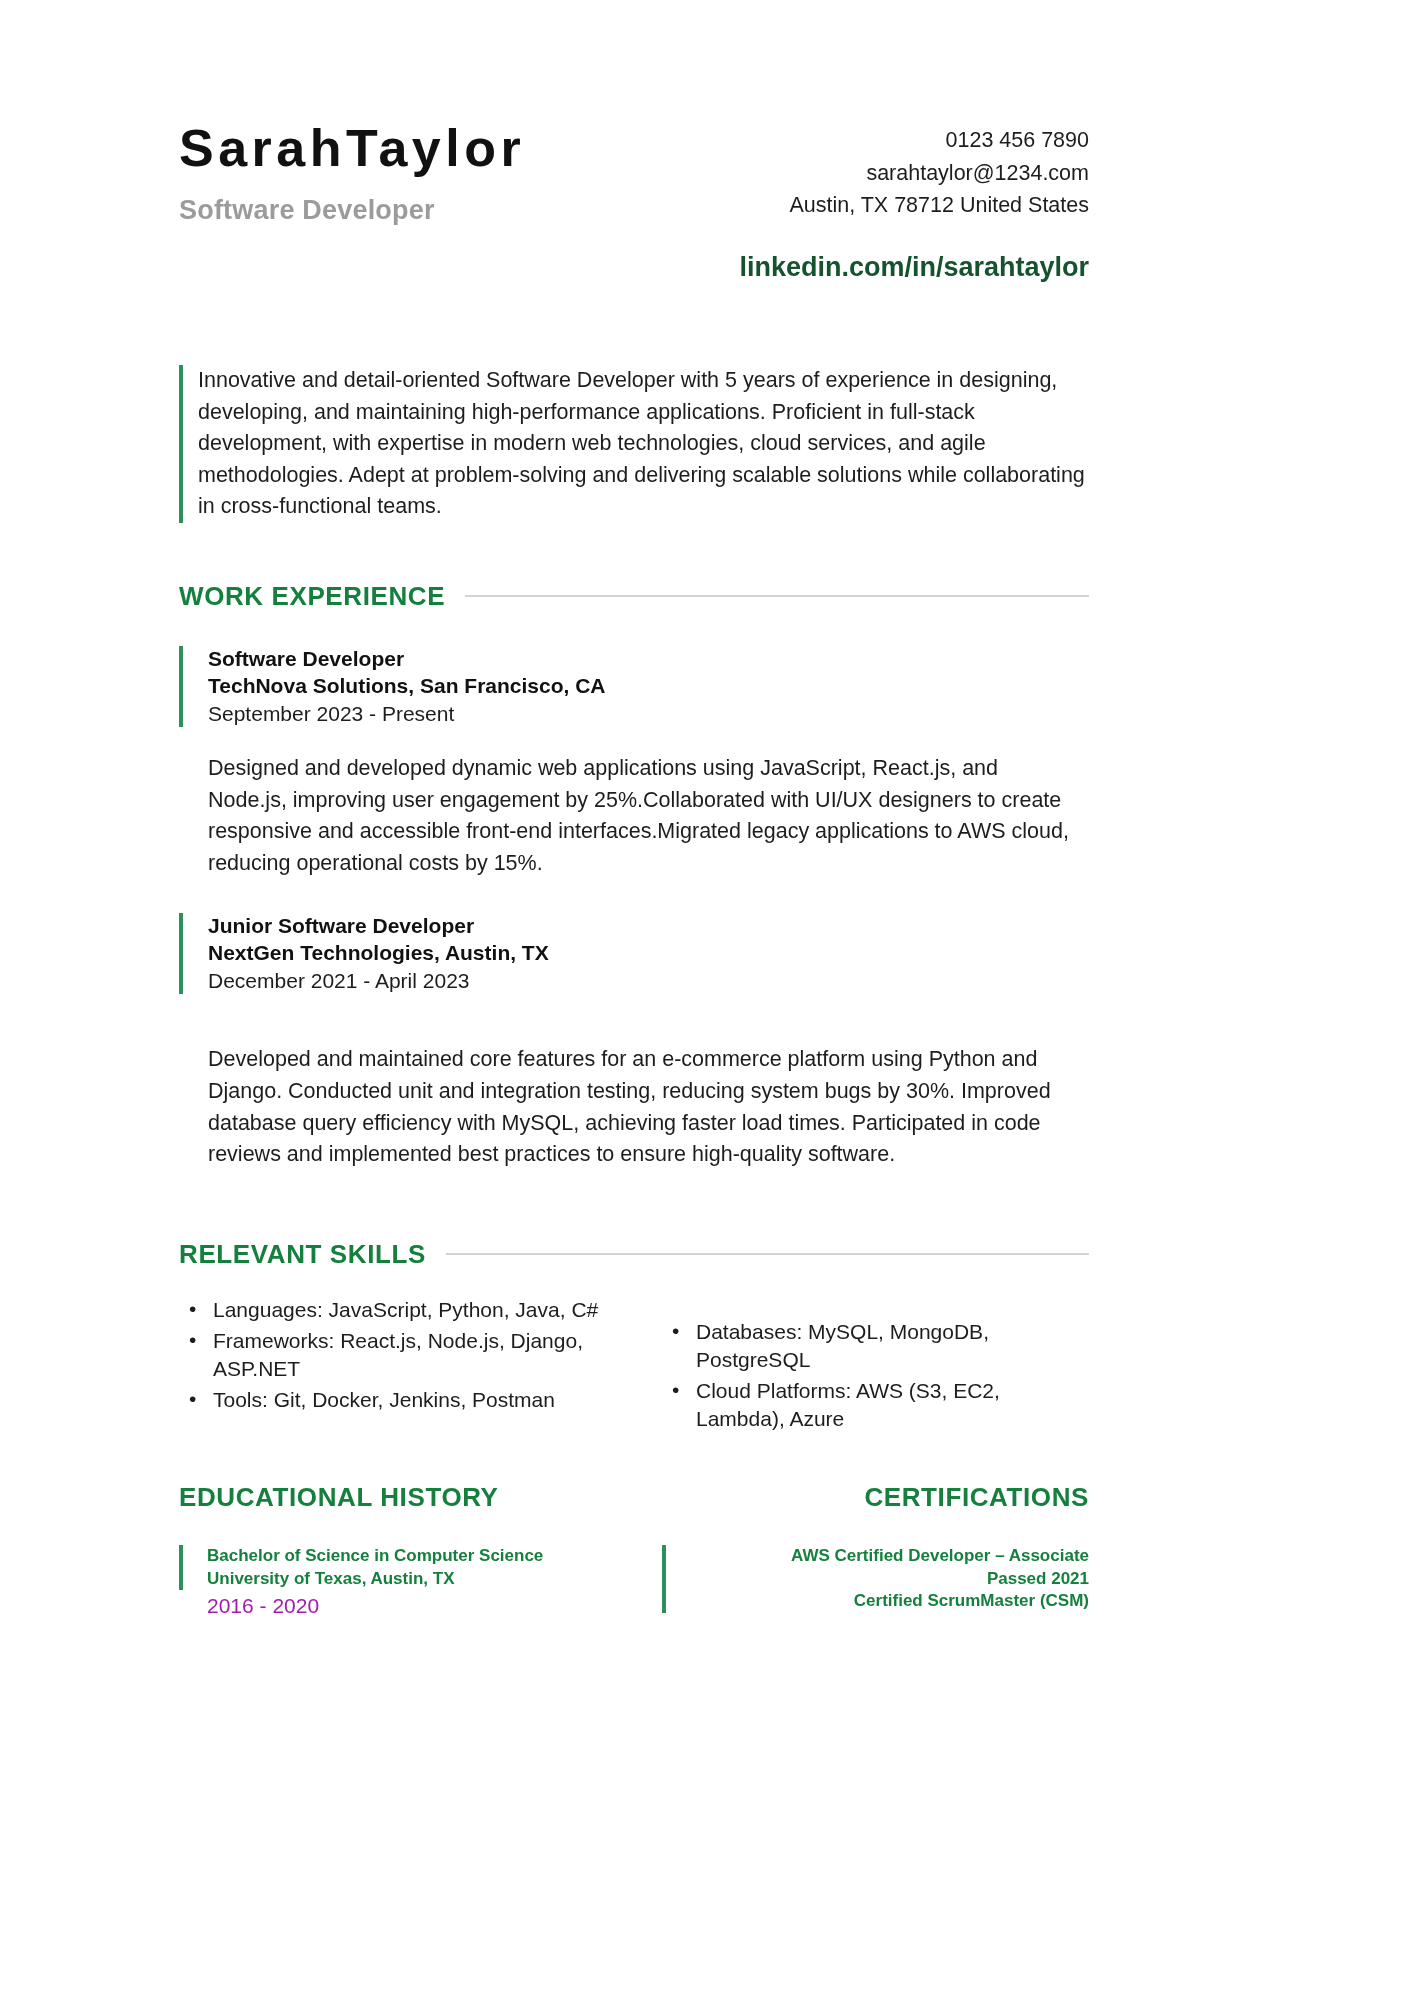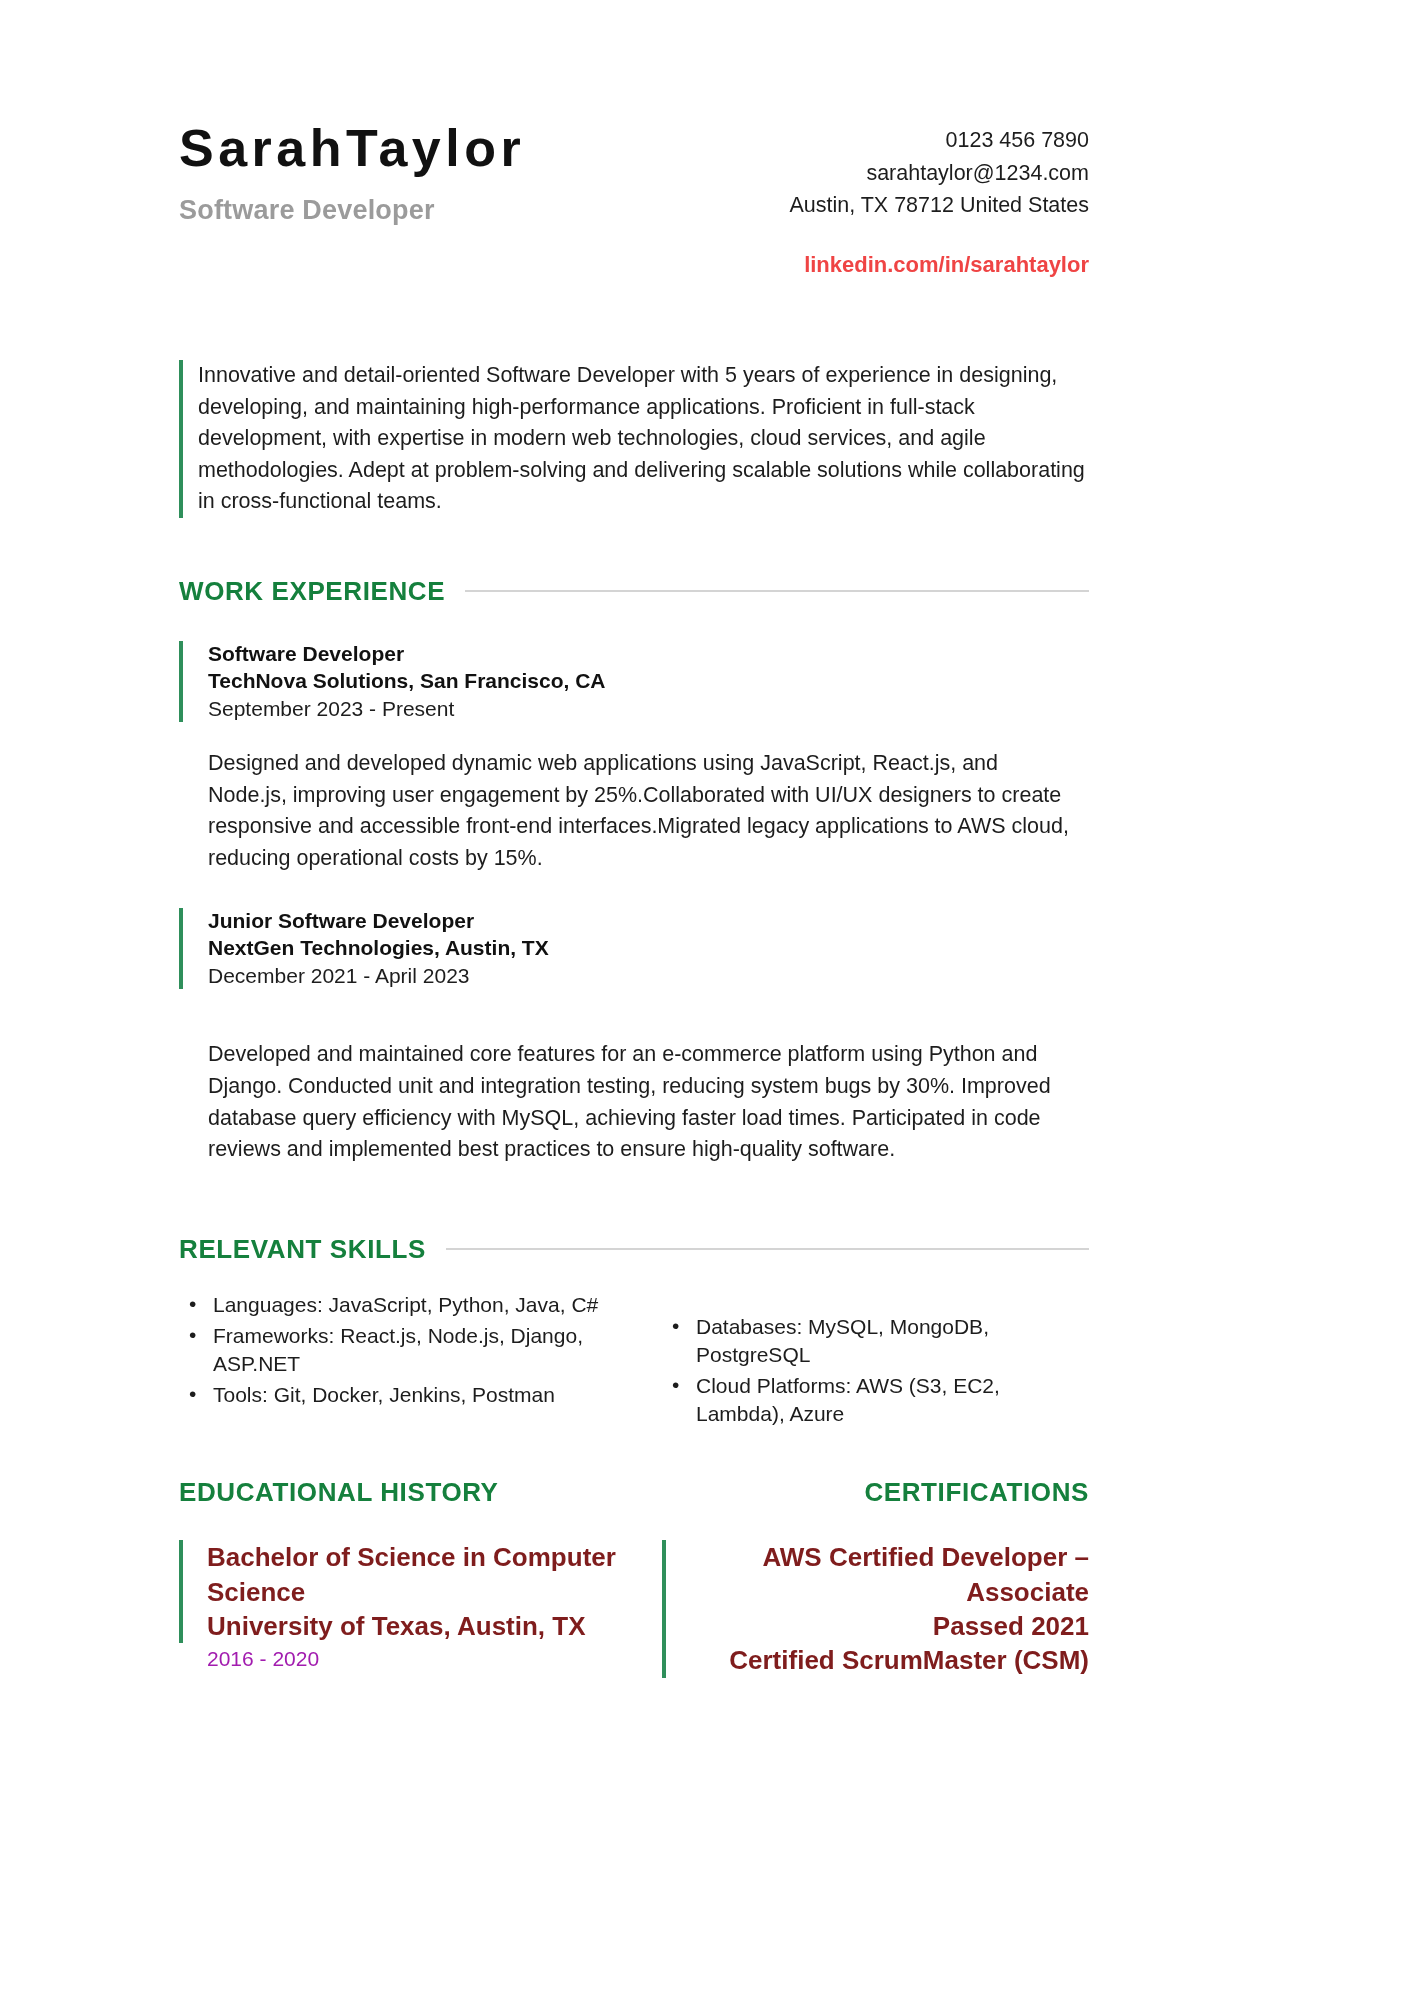--- a/index.html
+++ b/index.html
@@ -64,23 +64,23 @@
   }
 
   .contact-line {
     font-size: 21.5px;
     line-height: 1.52;
     color: #1d1d1d;
     white-space: nowrap;
   }
 
   .contact-link {
-    font-size: 22px;
-    font-weight: 700;
-    color: #ef4444;
+    font-size: 27px;
+    font-weight: 700;
+    color: #14532d;
     margin-top: 30px;
     white-space: nowrap;
   }
 
   
   .summary {
     margin-top: 82px;
     border-left: 4px solid #2f8f5b;
     padding-left: 15px;
     width: 910px;
@@ -191,24 +191,24 @@
 
   .bottom-col .section-title { margin-bottom: 0; }
 
   .bottom-entry {
     margin-top: 32px;
     border-left: 4px solid #2f8f5b;
     padding-left: 24px;
   }
 
   .bottom-line {
-    font-size: 26px;
+    font-size: 17px;
     font-weight: 700;
     line-height: 1.32;
-    color: #7f1d1d;
+    color: #15803d;
   }
 
   .bottom-years {
     font-size: 21px;
     line-height: 1.32;
     color: #a21caf;
     padding-left: 28px;
     margin-top: 2px;
   }
 </style>

